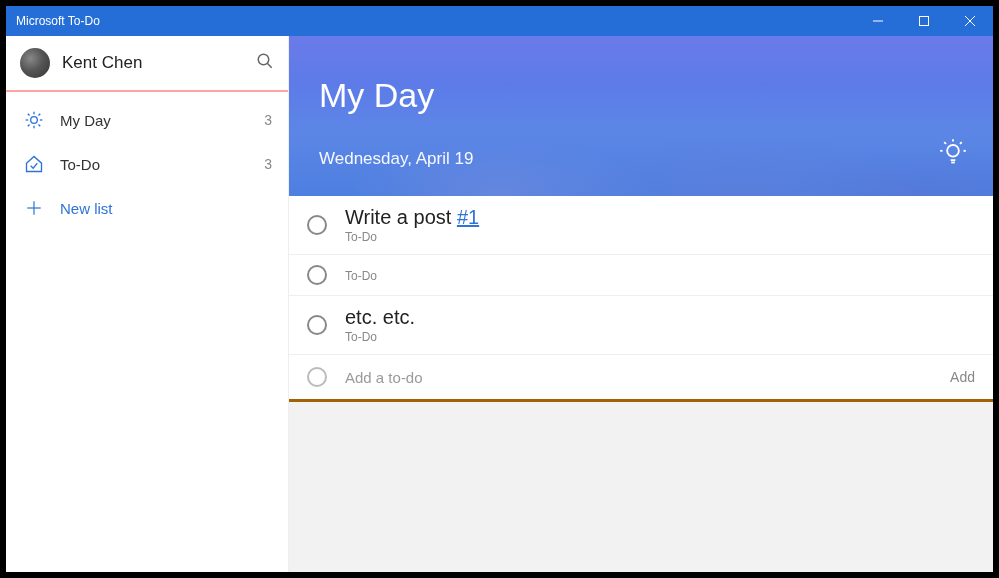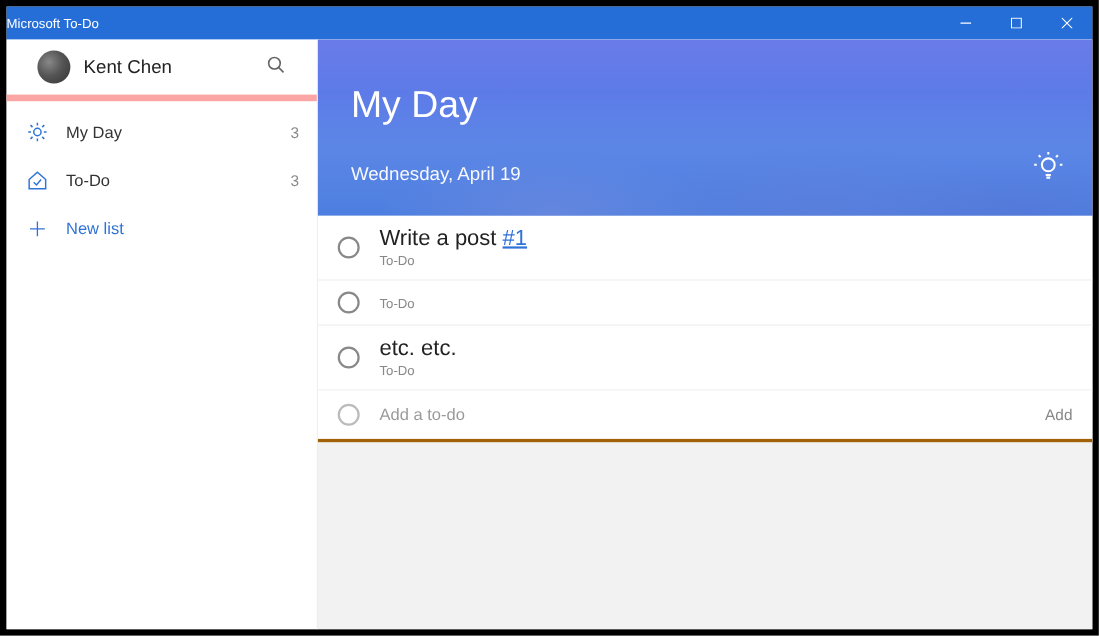--- a/index.html
+++ b/index.html
@@ -1,24 +1,24 @@
 <!DOCTYPE html>
 <html><head>
 <meta charset="utf-8">
 <style>
 * { margin: 0; padding: 0; box-sizing: border-box; font-family: "Segoe UI", Arial, sans-serif; }
 html, body { width: 999px; height: 578px; overflow: hidden; }
 .window { width: 100%; height: 100%; background: #000; padding: 6px; }
 .inner { width: 100%; height: 100%; background: #fff; display: flex; flex-direction: column; }
 .titlebar { background: #256ED8; color: #fff; height: 30px; display: flex; align-items: center; font-size: 12px; }
-.titlebar .title { flex: 1; }
+.titlebar .title { padding-left: 10px; flex: 1; }
 .titlebar .winbtn { width: 46px; height: 30px; display: flex; align-items: center; justify-content: center; }
 .body { flex: 1; display: flex; min-height: 0; }
 .sidebar { width: 283px; background: #fff; display: flex; flex-direction: column; border-right: 1px solid #eee; }
-.profile { height: 56px; display: flex; align-items: center; padding: 0 28px; border-bottom: 6px solid #fca5a5; }
+.profile { height: 56px; display: flex; align-items: center; padding: 0 14px; border-bottom: 2px solid #fca5a5; }
 .avatar { width: 30px; height: 30px; border-radius: 50%; background: radial-gradient(circle at 35% 35%, #888 0%, #555 45%, #333 100%); margin-right: 12px; }
 .profile .name { flex: 1; font-size: 17px; color: #222; }
 .profile .search { color: #666; }
 .navlist { padding-top: 6px; }
 .navitem { height: 44px; display: flex; align-items: center; padding: 0 16px; cursor: pointer; font-size: 15px; color: #333; }
 .navitem .icon { width: 24px; display: flex; justify-content: center; margin-right: 14px; }
 .navitem .label { flex: 1; }
 .navitem .count { color: #888; font-size: 14px; }
 .navitem.new { color: #2E73D8; }
 .main { flex: 1; display: flex; flex-direction: column; background: #f2f2f2; min-width: 0; }

